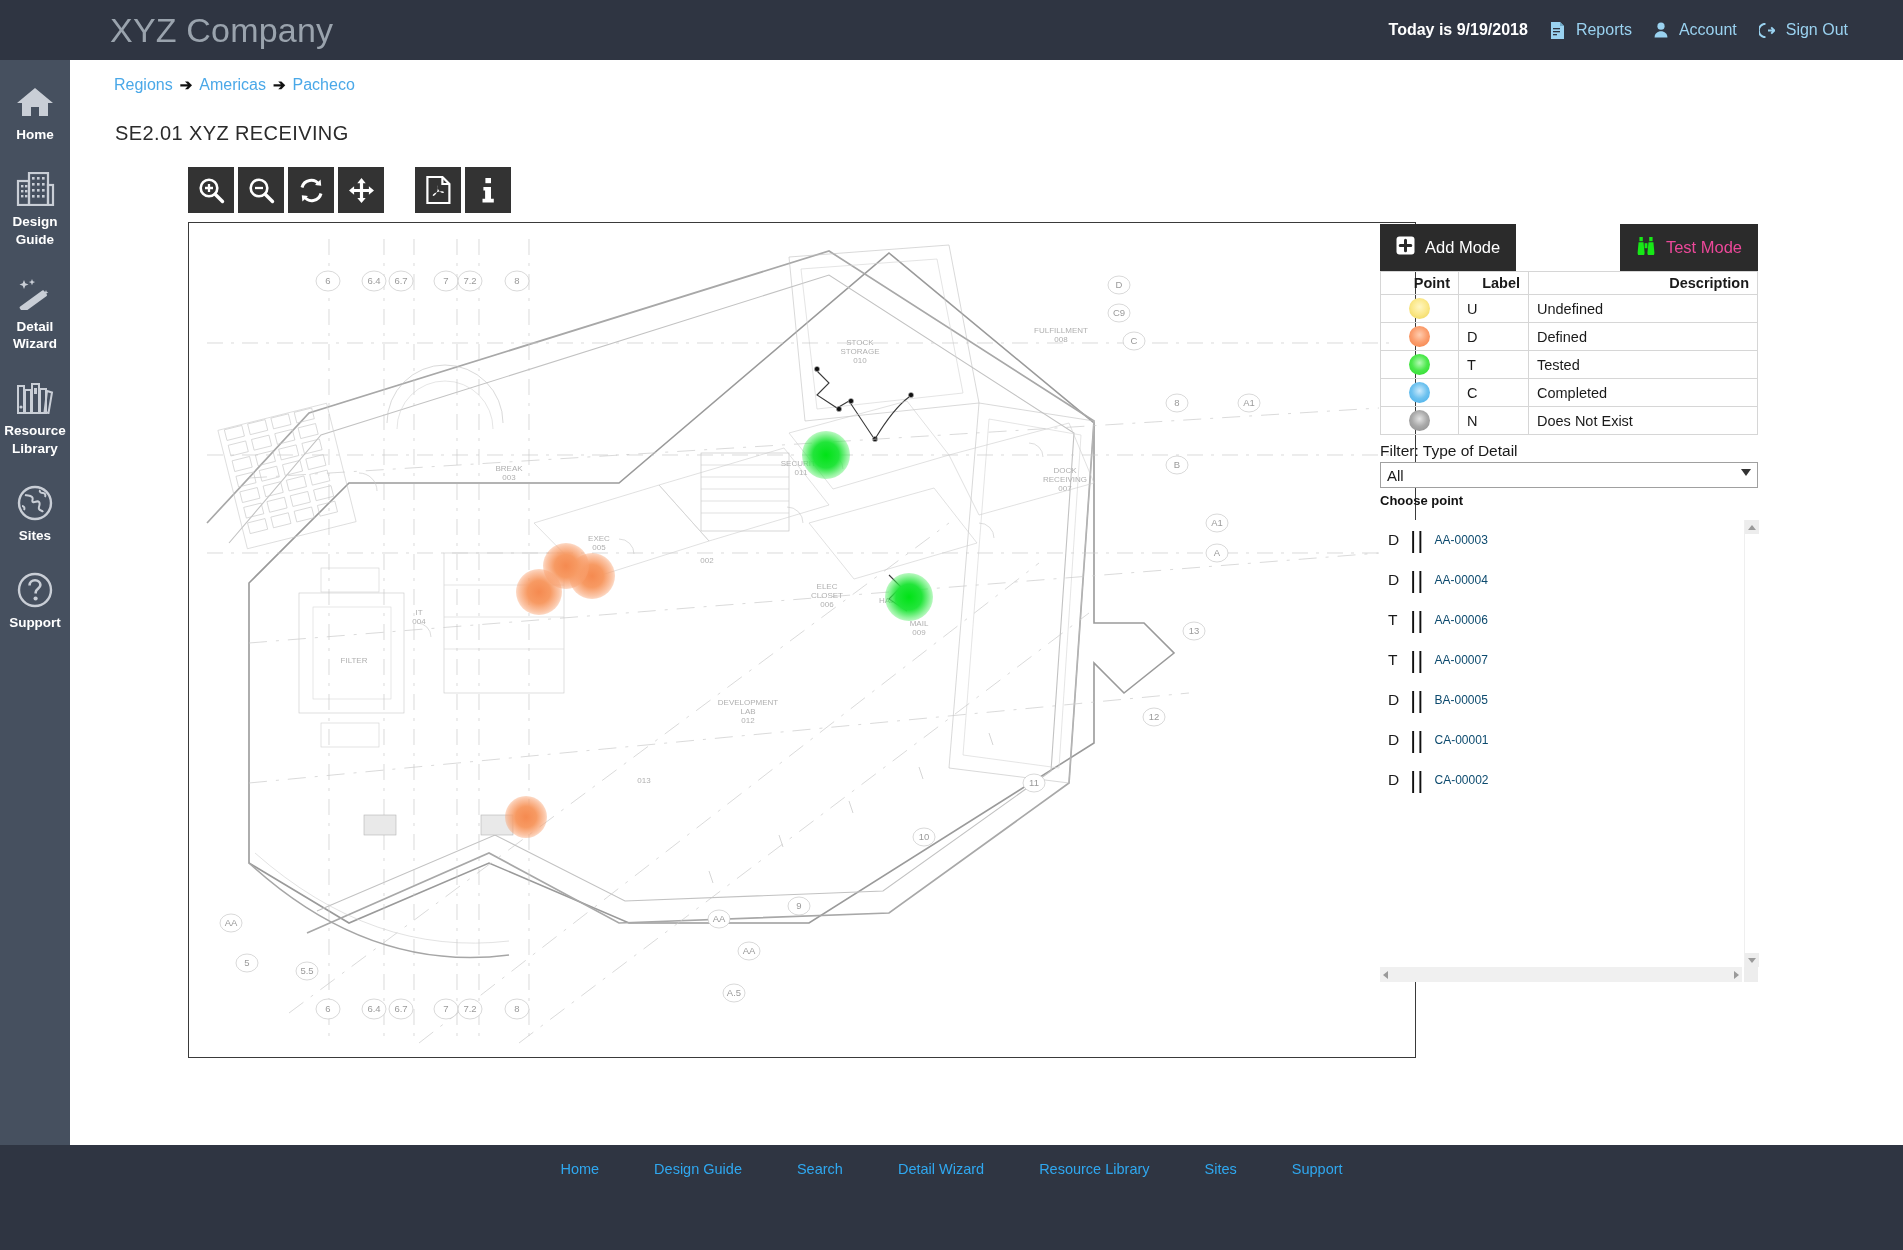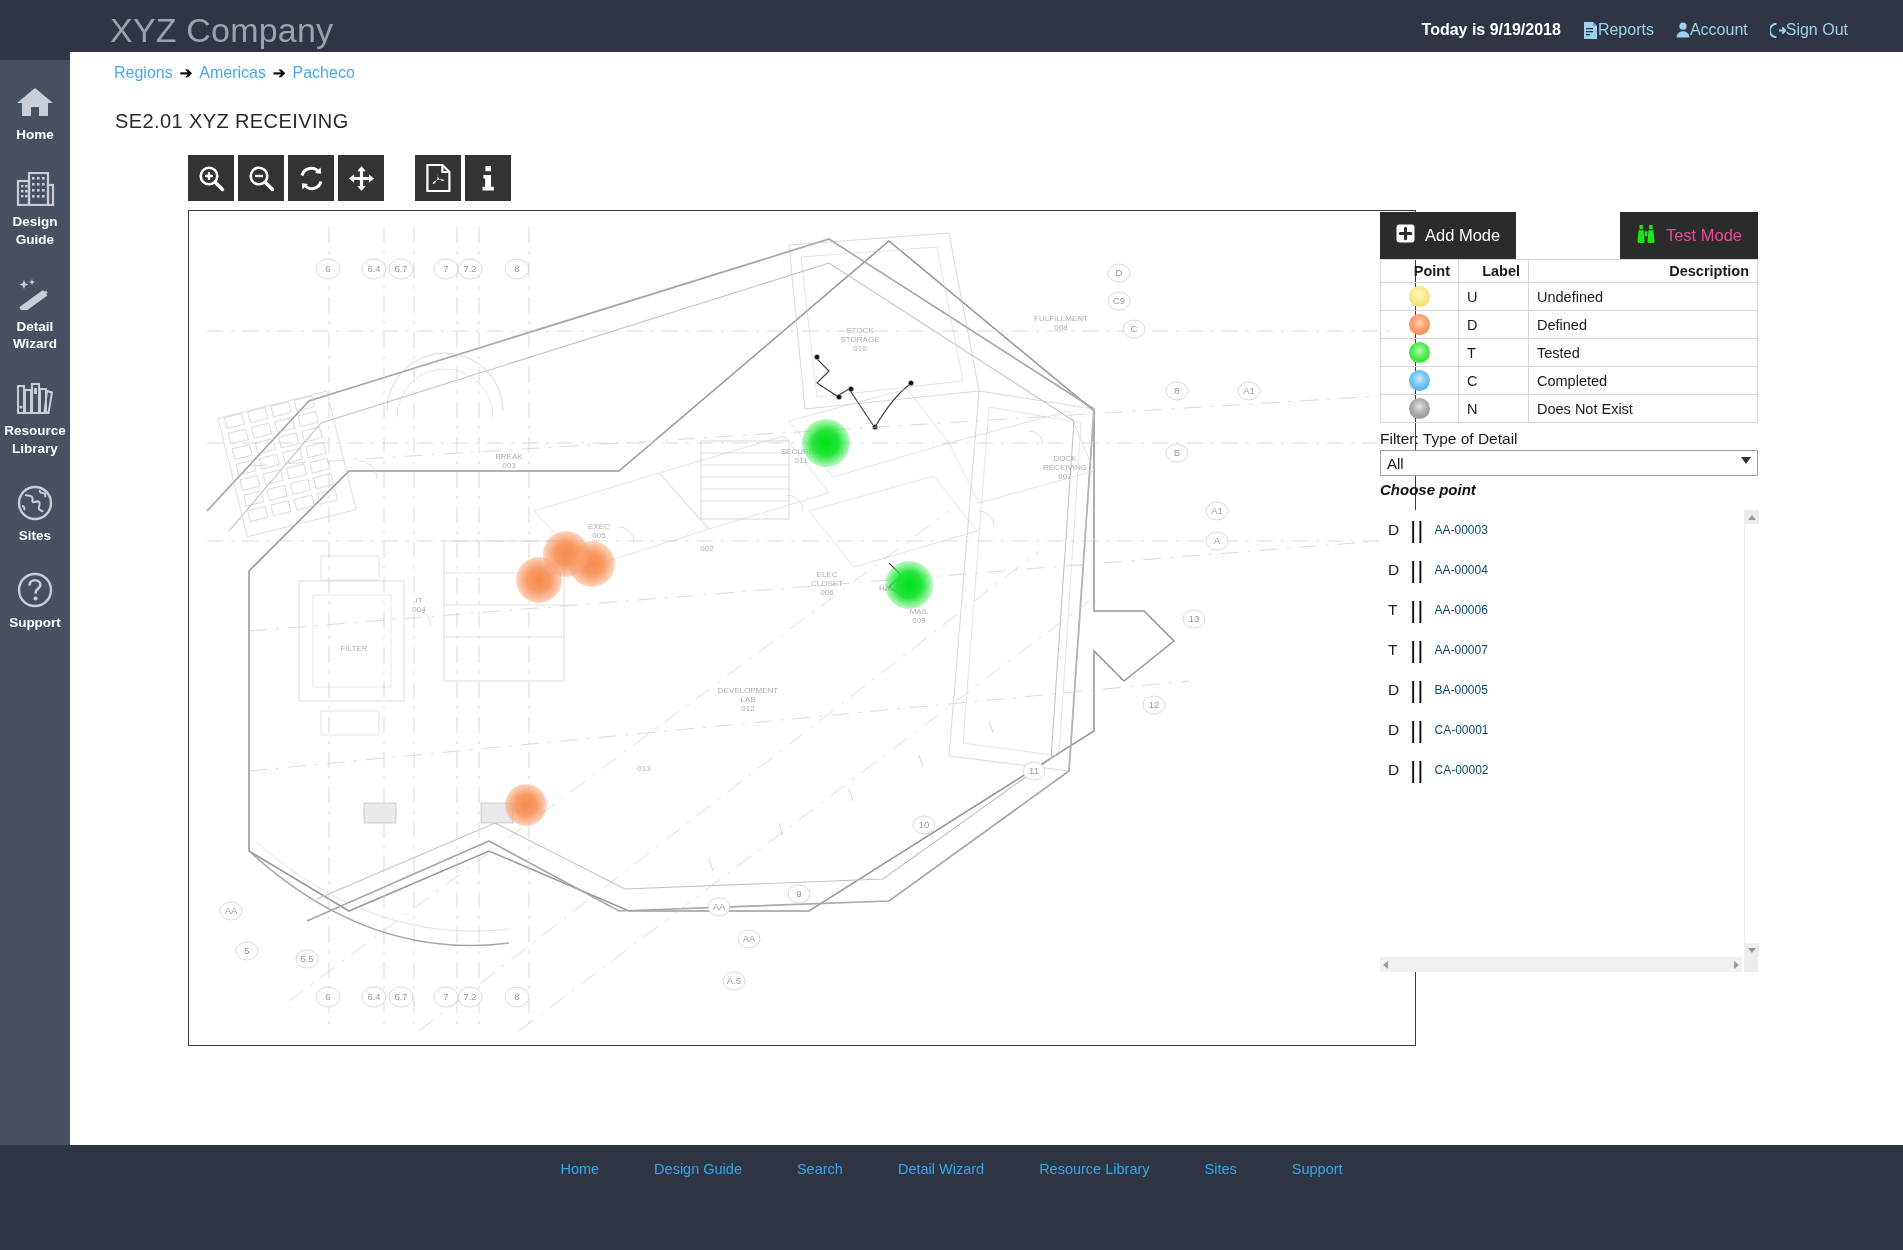--- a/index.html
+++ b/index.html
@@ -27,21 +27,21 @@
   .top-right {
     margin-left: auto;
     margin-right: 55px;
     display: flex; align-items: center;
     gap: 22px;
     font-size: 16px;
   }
   .today { color: #ffffff; font-weight: bold; }
   .top-link {
     color: #9ad2f0; text-decoration: none;
-    display: flex; align-items: center; gap: 0;
+    display: flex; align-items: center; gap: 11px;
     cursor: pointer;
   }
   .top-link svg { display: block; }
 
   
   .sidebar {
     position: absolute; top: 60px; left: 0;
     width: 70px; height: 1085px;
     background: #46505f;
     padding-top: 22px;
@@ -60,21 +60,21 @@
     margin-top: 4px;
     color: #ffffff;
     font-size: 13.5px;
     font-weight: bold;
     text-align: center;
     line-height: 1.28;
   }
 
   
   .content {
-    position: absolute; top: 52px; left: 70px;
+    position: absolute; top: 64px; left: 70px;
     width: 1833px; height: 1085px;
     background: #ffffff;
   }
   .breadcrumb {
     padding: 12px 0 0 44px;
     font-size: 16px;
     display: flex; align-items: center; gap: 7px;
   }
   .crumb { color: #4aa8e8; text-decoration: none; cursor: pointer; }
   .crumb-arrow { color: #111; font-size: 15px; font-weight: bold; }
@@ -189,24 +189,23 @@
     position: absolute; right: 7px; top: 7px;
     width: 0; height: 0;
     border-left: 5px solid transparent;
     border-right: 5px solid transparent;
     border-top: 7px solid #333;
     pointer-events: none;
   }
 
   .choose-title {
     margin-top: 5px;
-    font-size: 15px;
+    font-size: 13px;
     font-weight: bold;
     color: #111;
-    font-style: italic;
   }
 
   .list-box {
     margin-top: 12px;
     width: 378px; height: 462px;
     position: relative;
     background: #ffffff;
   }
   .list-scroll {
     position: absolute; left: 0; top: 0;

